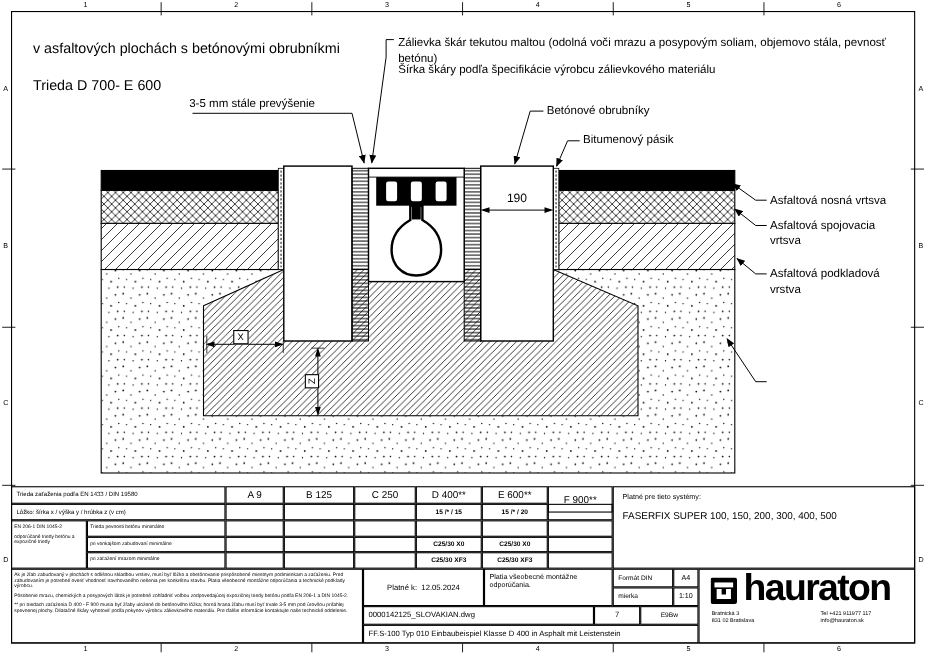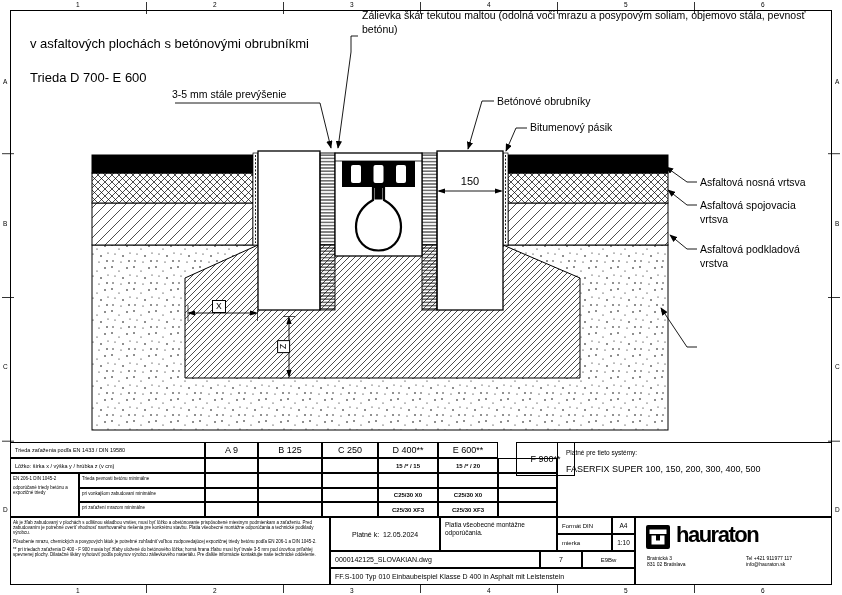--- a/index.html
+++ b/index.html
@@ -18,21 +18,21 @@
   .c-lab{font-size:5.5px;line-height:1.1;padding:4px 0 0 4px;}
   .c-hdr{font-size:9px;display:flex;align-items:center;justify-content:center;}
   .c-val{font-size:6px;font-weight:700;display:flex;align-items:center;justify-content:center;}
   .c-tiny{font-size:4.5px;line-height:5.2px;padding:2px;}
   .c-mid{font-size:6.5px;line-height:8px;padding:3px 0 0 4px;}
   .c-7{font-size:7px;display:flex;align-items:center;padding-left:4px;}
   .c-7c{font-size:7px;display:flex;align-items:center;justify-content:center;}
   .xbox{position:absolute;border:0.8px solid #000;font-size:8.5px;line-height:11px;
         padding:0 3px;background:#fff;}
   .notes p{margin:0 0 3px 0;}
-  .brand{font-weight:700;font-size:22px;letter-spacing:-1.5px;line-height:25px;}
+  .brand{font-weight:700;font-size:34px;letter-spacing:-1.5px;line-height:25px;}
   .addr{font-size:5px;line-height:6.2px;}
 </style>
 </head>
 <body>
 
 <div class="paper">
 
   <div class="frame"></div>
 
   <span class="zone" style="left:76px;top:1px">1</span>
@@ -166,38 +166,39 @@
       <polyline points="697,205 687,205 668,190" marker-end="url(#ah)"></polyline>
       <polyline points="697,249 687,249 670,235" marker-end="url(#ah)"></polyline>
       <polyline points="697,347 687,347 661,308" marker-end="url(#ah)"></polyline>
     </g>
   </svg>
 
   <div class="lbl f13" style="left:30px;top:18px">
     <div>v asfaltových plochách s betónovými obrubníkmi</div>
     <div>Trieda D 700- E 600</div>
   </div>
-  <div class="lbl f10" style="left:362px;top:8px;width:452px">Zálievka škár tekutou maltou (odolná voči mrazu a posypovým soliam, objemovo stála, pevnosť betónu)</div>
+  <div class="lbl f10" style="left:362px;top:32px;width:452px">Zálievka škár tekutou maltou (odolná voči mrazu a posypovým soliam, objemovo stála, pevnosť betónu)</div>
+  <div class="lbl f10" style="left:362px;top:56px;width:452px">Šírka škáry podľa špecifikácie výrobcu zálievkového materiálu</div>
   <div class="lbl f10" style="left:172px;top:87px">3-5 mm stále prevýšenie</div>
   <div class="lbl f10" style="left:497px;top:94px">Betónové obrubníky</div>
   <div class="lbl f10" style="left:530px;top:120px">Bitumenový pásik</div>
   <div class="lbl f10" style="left:700px;top:175px;width:125px">Asfaltová nosná vrtsva</div>
   <div class="lbl f10" style="left:700px;top:198px;width:108px">Asfaltová spojovacia vrtsva</div>
   <div class="lbl f10" style="left:700px;top:242px;width:100px">Asfaltová podkladová vrstva</div>
-  <div class="lbl dim" style="left:450px;top:175px;width:40px;text-align:center">150</div>
+  <div class="lbl dim" style="left:450px;top:175px;width:40px;text-align:center">190</div>
   <div class="xbox" style="left:212px;top:300px">X</div>
   <div class="xbox" style="left:277px;top:340px;transform:rotate(-90deg)">Z</div>
 
   <div class="cell c-lab" style="left:10px;top:442px;width:195px;height:16px">Trieda zaťaženia podľa EN 1433 / DIN 19580</div>
   <div class="cell c-hdr" style="left:205px;top:442px;width:53px;height:16px">A 9</div>
   <div class="cell c-hdr" style="left:258px;top:442px;width:64px;height:16px">B 125</div>
   <div class="cell c-hdr" style="left:322px;top:442px;width:56px;height:16px">C 250</div>
   <div class="cell c-hdr" style="left:378px;top:442px;width:60px;height:16px">D 400**</div>
   <div class="cell c-hdr" style="left:438px;top:442px;width:60px;height:16px">E 600**</div>
-  <div class="cell c-hdr" style="left:516px;top:442px;width:59px;height:34px">F 900**</div>
+  <div class="cell c-hdr" style="left:498px;top:442px;width:59px;height:24px">F 900**</div>
 
   <div class="cell" style="left:557px;top:442px;width:275px;height:75px">
     <div style="font-size:6.5px;padding:6px 0 0 8px">Platné pre tieto systémy:</div>
     <div style="font-size:9px;padding:8px 0 0 8px">FASERFIX SUPER 100, 150, 200, 300, 400, 500</div>
   </div>
 
   <div class="cell c-lab" style="left:10px;top:458px;width:195px;height:15px">Lôžko: šírka x / výška y / hrúbka z (v cm)</div>
   <div class="cell" style="left:205px;top:458px;width:53px;height:15px"></div>
   <div class="cell" style="left:258px;top:458px;width:64px;height:15px"></div>
   <div class="cell" style="left:322px;top:458px;width:56px;height:15px"></div>

